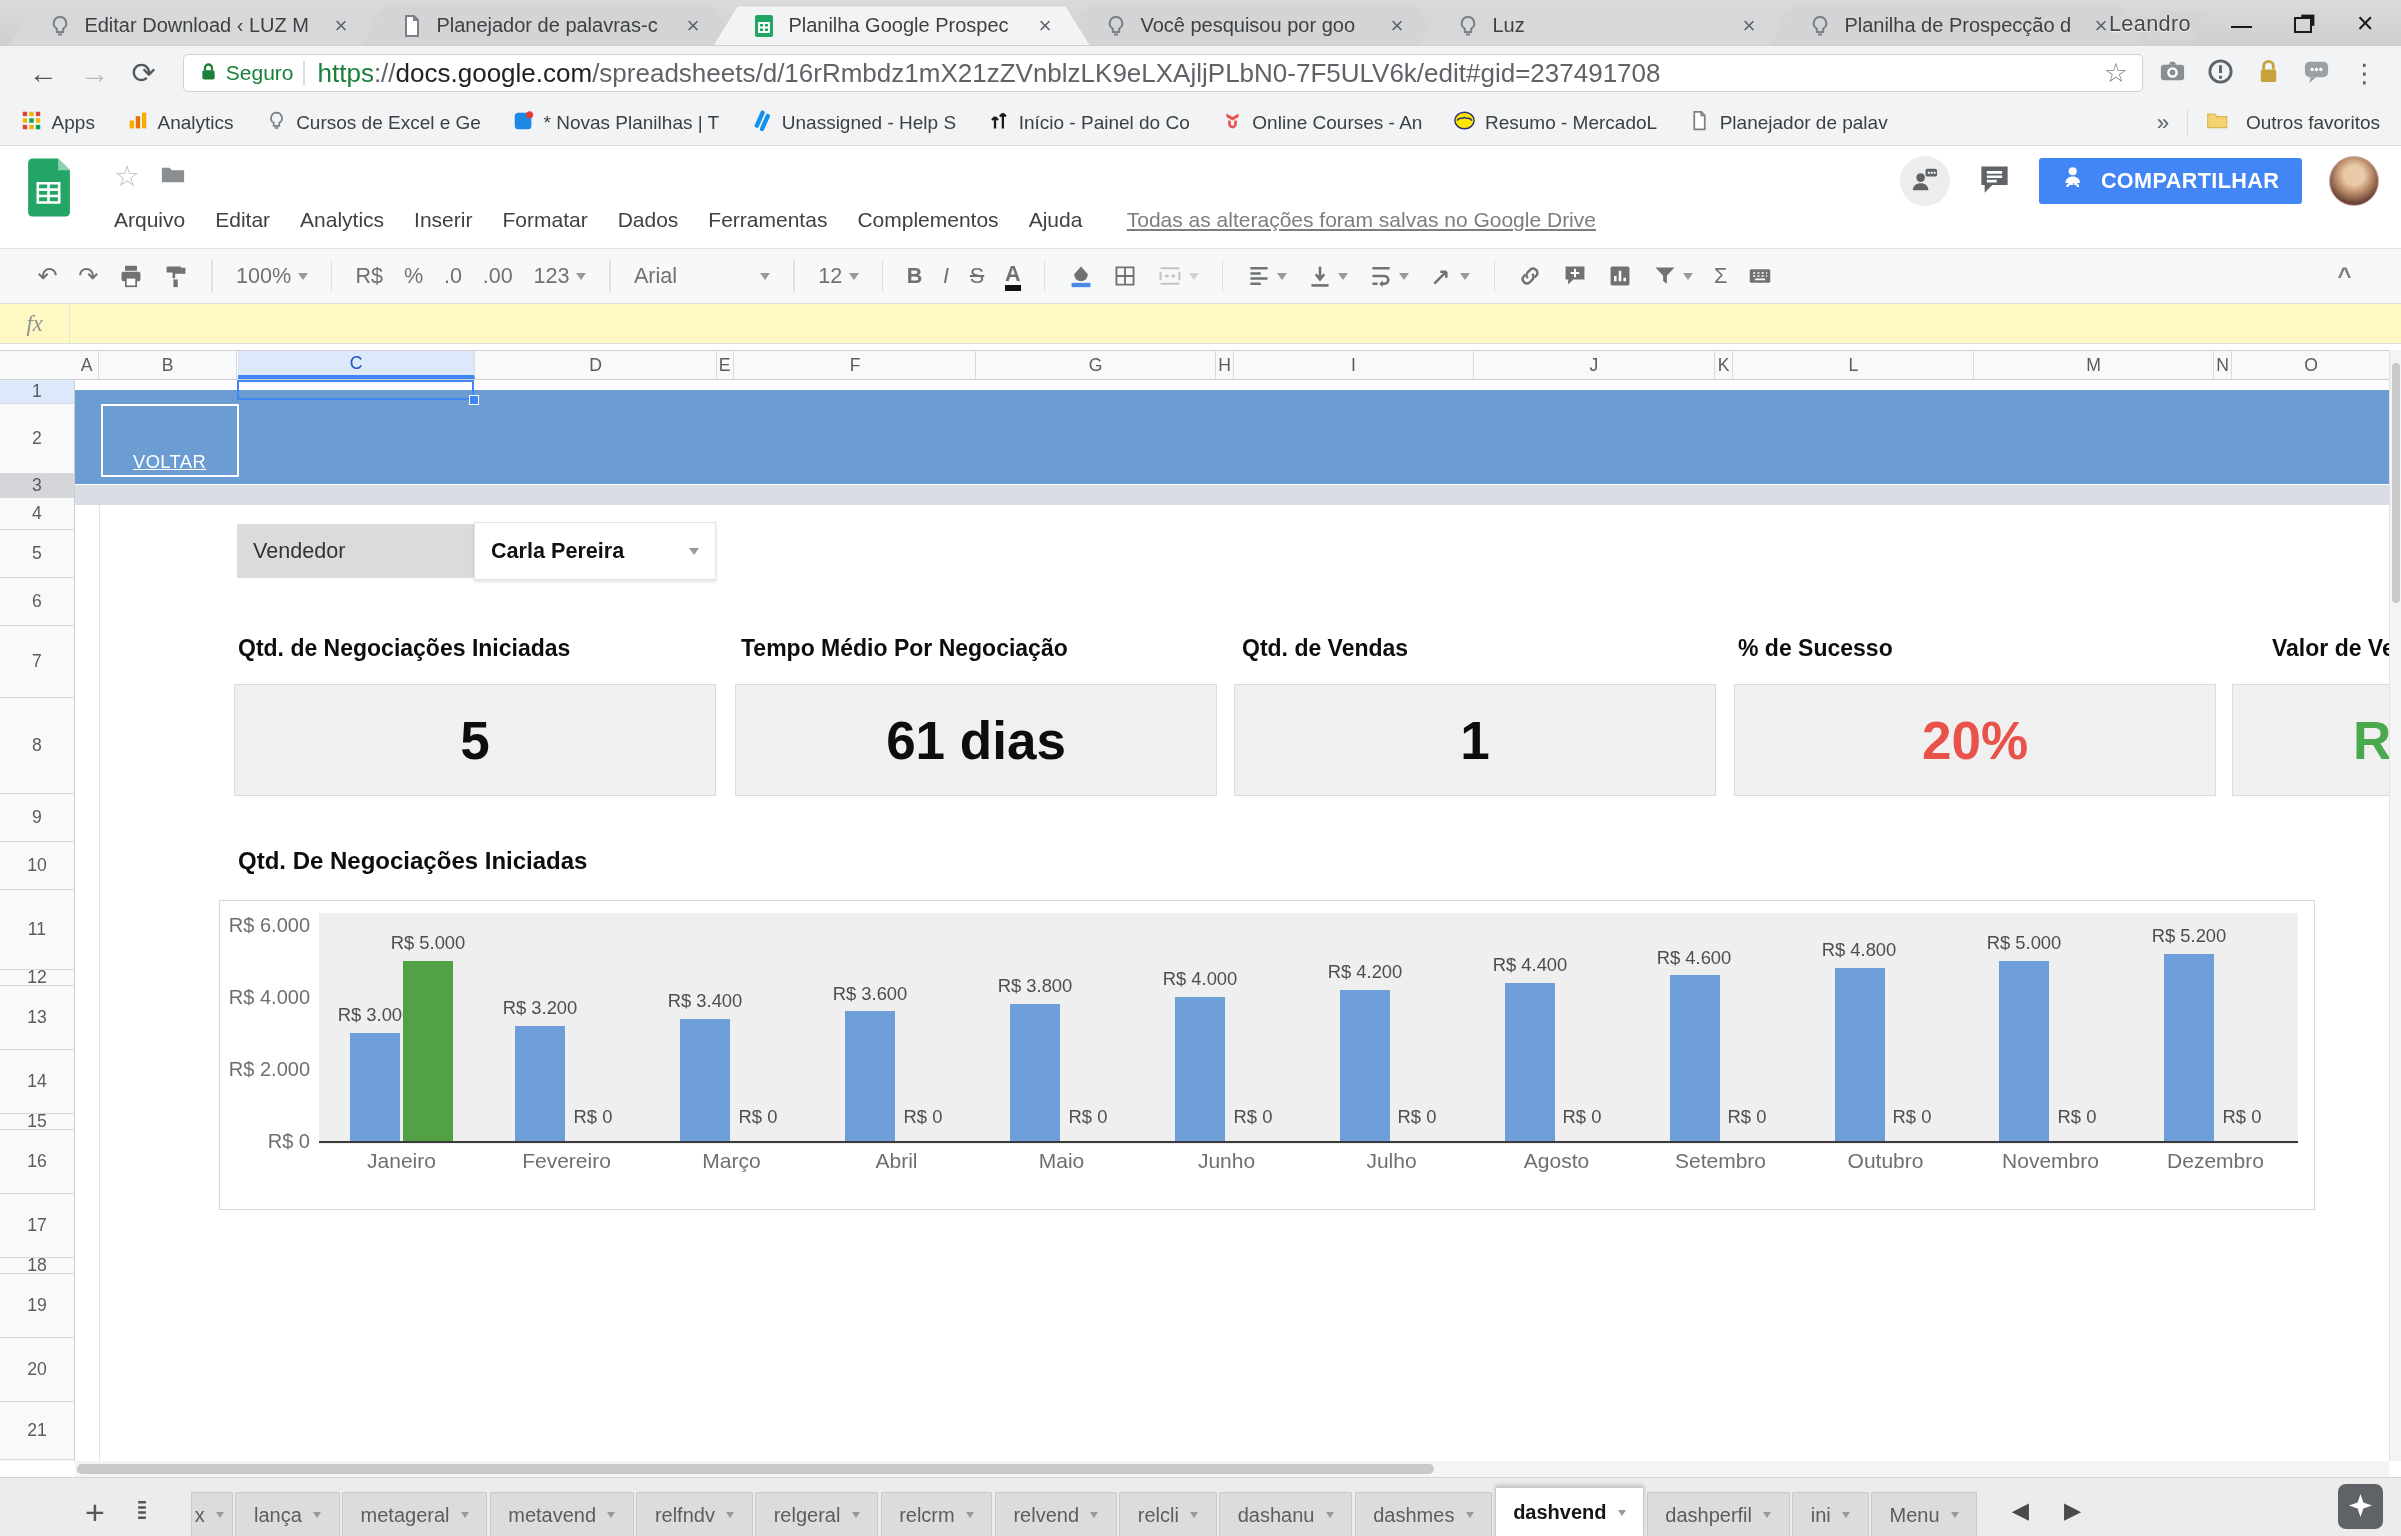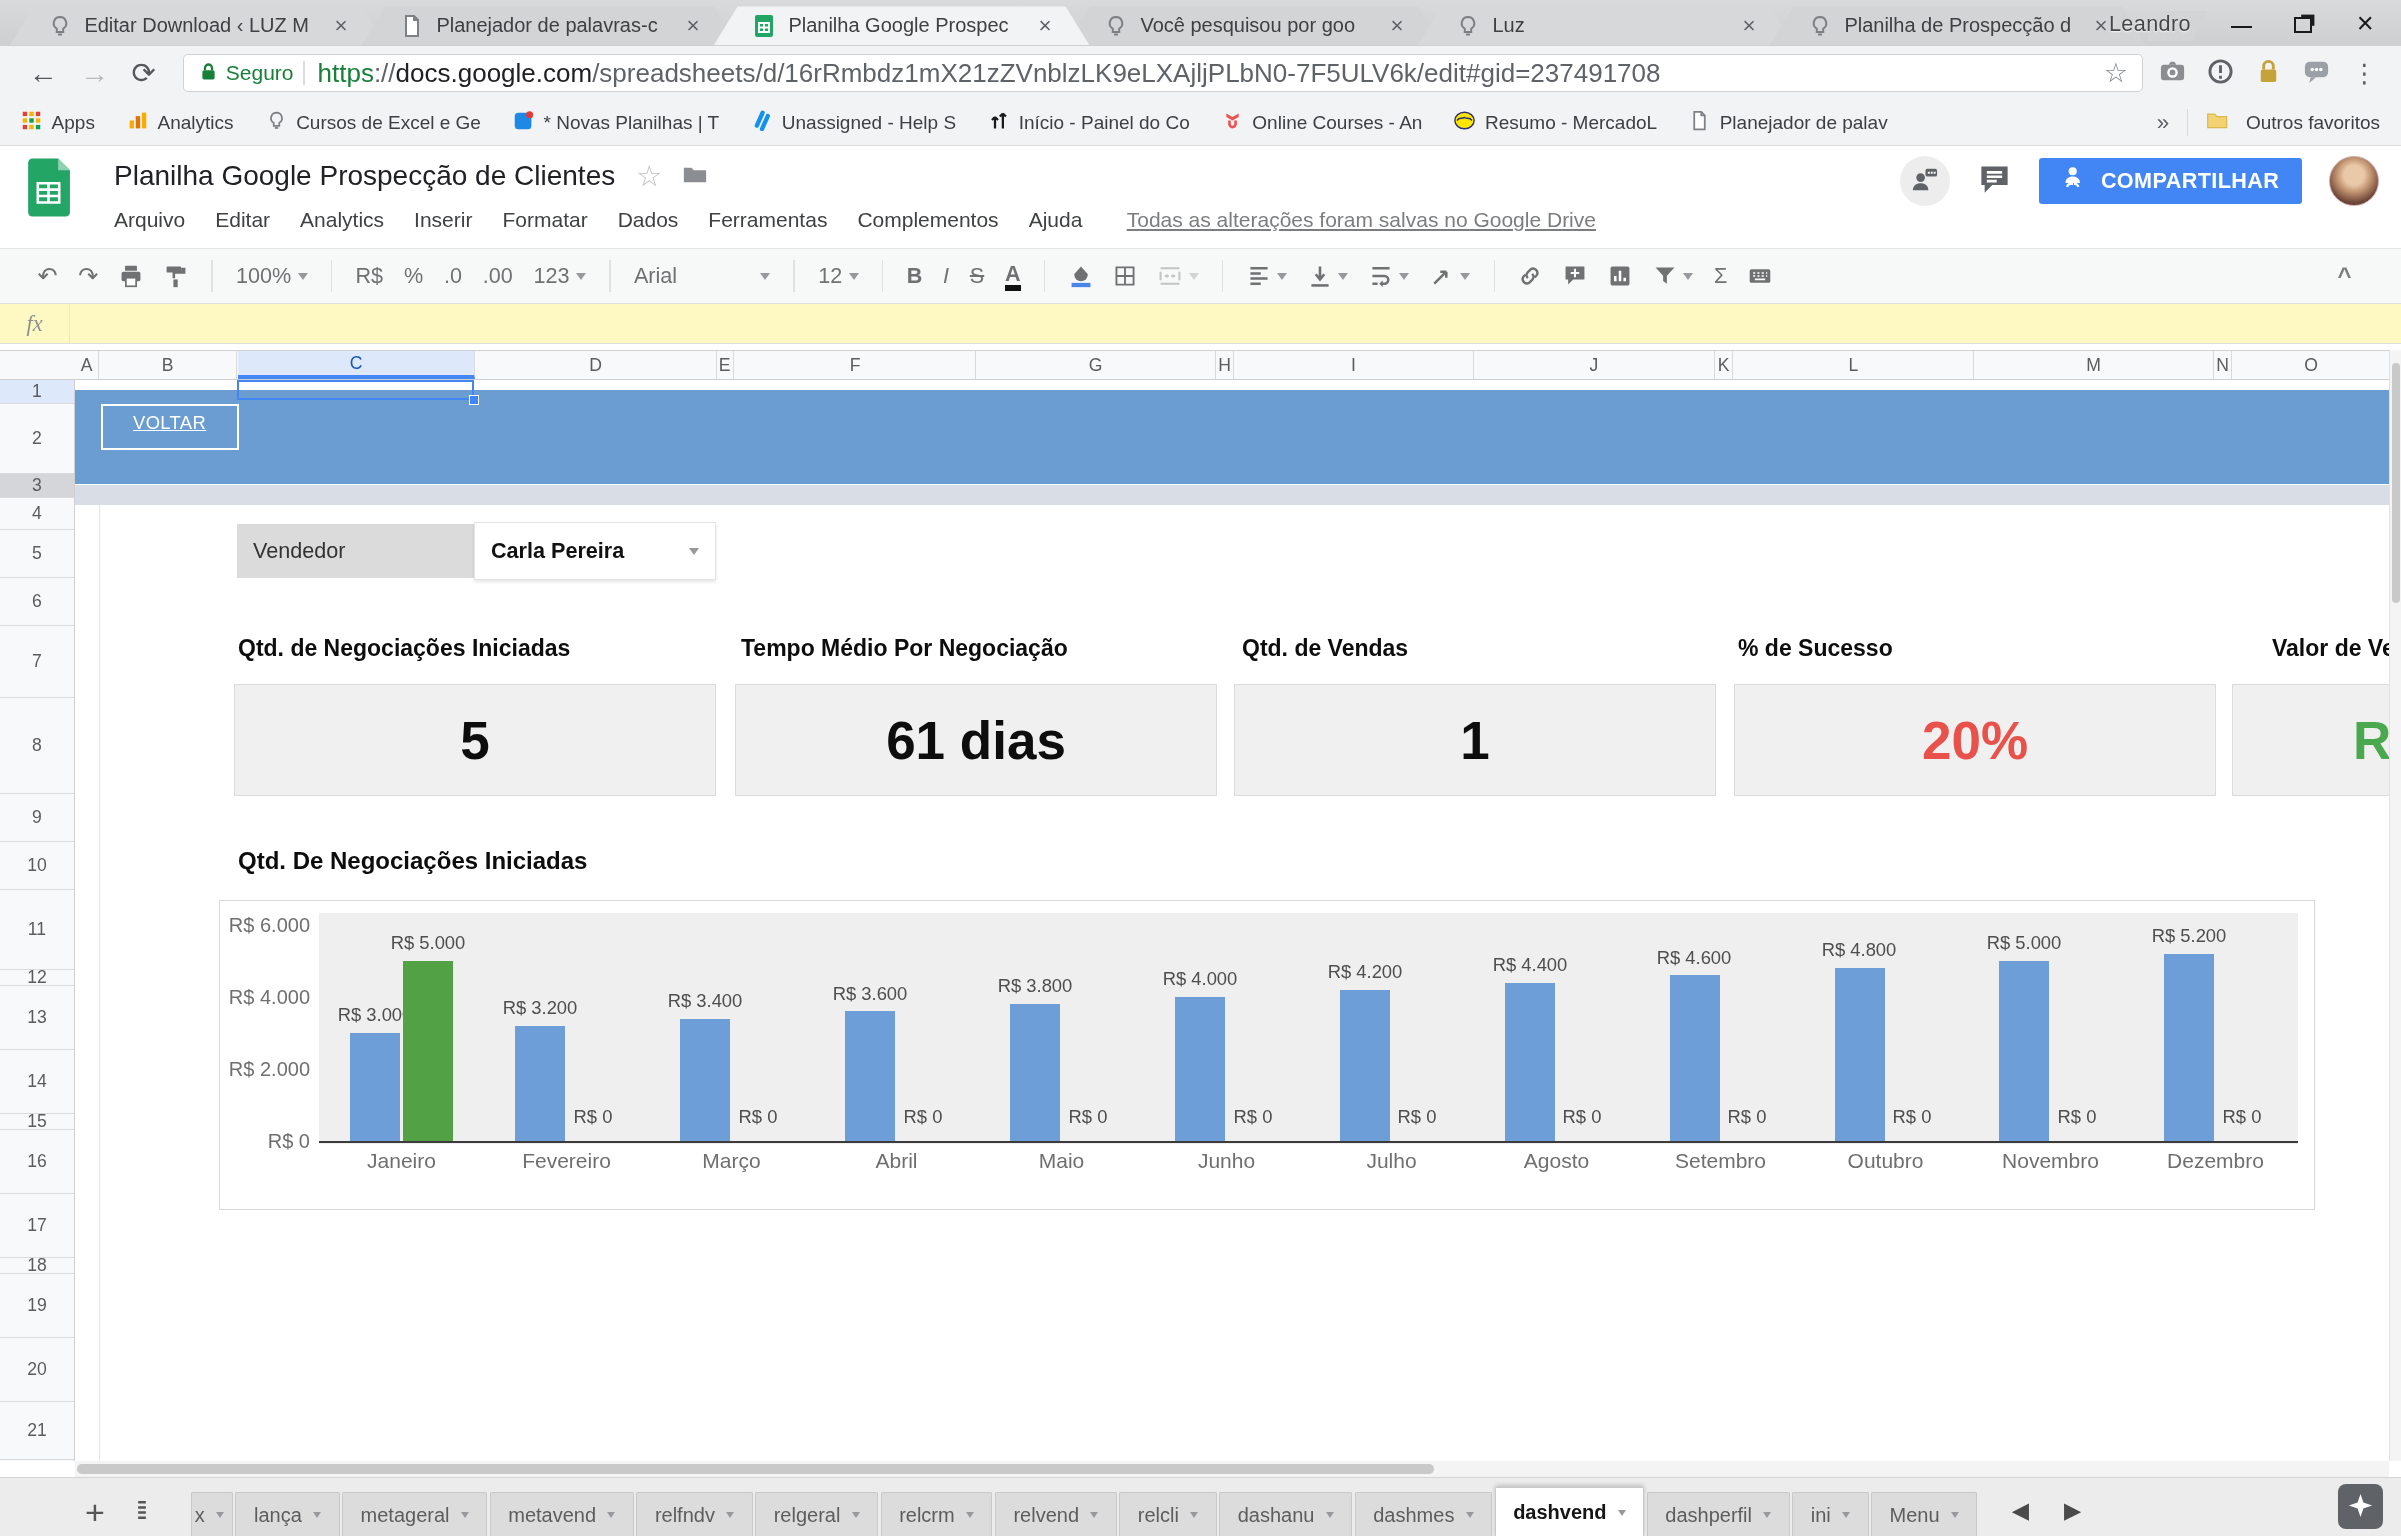--- a/index.html
+++ b/index.html
@@ -112,22 +112,22 @@
   .grid { position:absolute; left:75px; top:380px; width:2314px; height:1081px; background:#fff; overflow:hidden; }
   .gridline-a { position:absolute; left:24px; top:125px; bottom:0; width:0.8px; background:#e4e5e6; }
 
   
   .selbox { position:absolute; left:162px; top:0; width:237px; height:20px; border:2.4px solid #4285f4; }
   .selhandle { position:absolute; left:394px; top:15px; width:10.4px; height:10.4px; background:#4285f4; border:1.6px solid #fff; }
 
   
   .banner { position:absolute; left:0; top:10.4px; width:2314px; height:94px; background:#6b9cd2; }
   .greystrip { position:absolute; left:0; top:105px; width:2314px; height:20px; background:#d9dee6; }
-  .voltar { position:absolute; left:25.6px; top:13.6px; width:138px; height:46px; border:2.4px solid #fff;
-            display:flex; align-items:flex-end; justify-content:center; padding-bottom:14px;
+  .voltar { position:absolute; left:25.6px; top:13.6px; width:138px; height:73px; border:2.4px solid #fff;
+            display:flex; align-items:flex-end; justify-content:center; padding-bottom:2px;
             color:#fff; font-size:18.4px; text-decoration:underline; letter-spacing:0.4px; }
   .bantitle { position:absolute; left:190px; top:29px; color:#fff; font-size:32px; font-weight:bold; letter-spacing:0.4px; }
 
   
   .vlabel { position:absolute; left:162px; top:144px; width:237px; height:54px; background:#dbdbdb;
             display:flex; align-items:center; padding-left:16px; font-size:21.6px; color:#333; }
   .vdrop { position:absolute; left:399px; top:142px; width:242px; height:58px; background:#fff;
            border:1.6px solid #e3e3e3; box-shadow:0 1.6px 3.2px rgba(0,0,0,.10);
            display:flex; align-items:center; padding:0 16px; font-size:21.6px; font-weight:bold; color:#111; }
   .vdrop .caret { margin-left:auto; }
@@ -387,21 +387,20 @@
   </div>
 
   <div class="sheader">
     <div class="slogo" id="sheets-logo"><svg viewBox="0 0 42 56" width="45" height="61">
           <path d="M6 1h24l11 11v39a4 4 0 0 1-4 4H6a4 4 0 0 1-4-4V5a4 4 0 0 1 4-4z" fill="#23a566"></path>
           <path d="M30 1l11 11H30z" fill="#8ed1b1"></path>
           <path d="M11 24h20v18H11z" fill="none" stroke="#fff" stroke-width="2.4"></path>
           <path d="M11 30h20M11 36h20M21 24v18" stroke="#fff" stroke-width="2.4"></path>
         </svg></div>
     <div class="titlerow">
-      <span class="doctitle">Planilha Google Prospecção de Clientes</span>
       <span class="tstar">☆</span>
       <span id="hdr-folder"><svg viewBox="0 0 28 22" width="24" height="19">
             <path d="M1 3h9l2.5 3H27v14H1z" fill="#8a8d91"></path>
           </svg></span>
     </div>
     <div class="menurow" id="menurow">
         <span>Arquivo</span>
         <span>Editar</span>
         <span>Analytics</span>
         <span>Inserir</span>

